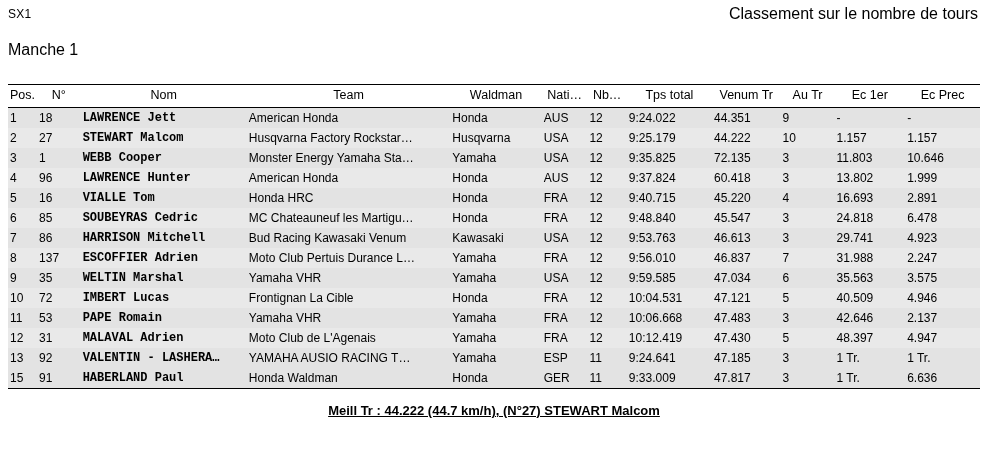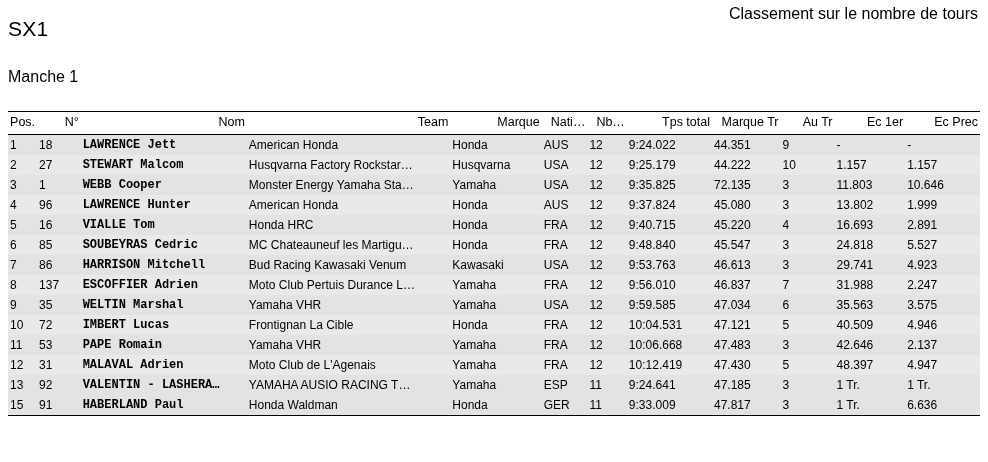--- a/index.html
+++ b/index.html
@@ -23,49 +23,48 @@
     padding: 0 8px;
   }
   
   .header-row {
     display: flex;
     align-items: flex-start;
     justify-content: space-between;
     padding-top: 4px;
   }
   .title-main {
-    font-size: 21px;
+    font-size: 12px;
     line-height: 20px;
     letter-spacing: 0.2px;
-    margin-top: 15px;
   }
   .title-right {
     font-size: 16px;
     line-height: 20px;
     text-align: left;
     padding-right: 2px;
   }
   .subtitle {
     font-size: 16px;
     line-height: 20px;
-    margin-top: 28px;
+    margin-top: 16px;
   }
   
   .table-wrap {
     margin-top: 24px;
   }
   table.results {
     border-collapse: collapse;
     width: 972px;
     table-layout: fixed;
     font-size: 12px;
   }
   table.results thead th {
     font-weight: normal;
-    text-align: right;
+    text-align: center;
     font-size: 12.5px;
     padding: 3px 2px 5px 2px;
     border-top: 1px solid #000;
     border-bottom: 1px solid #000;
     vertical-align: bottom;
     white-space: nowrap;
     overflow: hidden;
   }
   table.results thead th.bold {
     font-weight: normal;
@@ -145,25 +144,25 @@
         <col class="autr-col">
         <col class="ec1-col">
         <col class="ecp-col">
       </colgroup>
       <thead>
         <tr>
           <th>Pos.</th>
           <th>N°</th>
           <th>Nom</th>
           <th>Team</th>
-          <th>Marque</th>
+          <th>Waldman</th>
           <th>Nati…</th>
           <th>Nb…</th>
           <th class="bold">Tps total</th>
-          <th>Marque Tr</th>
+          <th>Venum Tr</th>
           <th>Au Tr</th>
           <th>Ec 1er</th>
           <th>Ec Prec</th>
         </tr>
       </thead>
       <tbody>
         <tr>
           <td>1</td>
           <td>18</td>
           <td class="name">LAWRENCE Jett</td>
@@ -207,21 +206,21 @@
         </tr>
         <tr class="alt">
           <td>4</td>
           <td>96</td>
           <td class="name">LAWRENCE Hunter</td>
           <td>American Honda</td>
           <td>Honda</td>
           <td>AUS</td>
           <td>12</td>
           <td>9:37.824</td>
-          <td>45.080</td>
+          <td>60.418</td>
           <td>3</td>
           <td>13.802</td>
           <td>1.999</td>
         </tr>
         <tr>
           <td>5</td>
           <td>16</td>
           <td class="name">VIALLE Tom</td>
           <td>Honda HRC</td>
           <td>Honda</td>
@@ -238,21 +237,21 @@
           <td>85</td>
           <td class="name">SOUBEYRAS Cedric</td>
           <td>MC Chateauneuf les Martigu…</td>
           <td>Honda</td>
           <td>FRA</td>
           <td>12</td>
           <td>9:48.840</td>
           <td>45.547</td>
           <td>3</td>
           <td>24.818</td>
-          <td>5.527</td>
+          <td>6.478</td>
         </tr>
         <tr>
           <td>7</td>
           <td>86</td>
           <td class="name">HARRISON Mitchell</td>
           <td>Bud Racing Kawasaki Venum</td>
           <td>Kawasaki</td>
           <td>USA</td>
           <td>12</td>
           <td>9:53.763</td>
@@ -357,14 +356,17 @@
           <td>47.817</td>
           <td>3</td>
           <td>1 Tr.</td>
           <td>6.636</td>
         </tr>
       </tbody>
     </table>
     <div class="table-bottom-rule"></div>
   </div>
 
+  <div class="footer">
+    <span>Meill Tr : 44.222 (44.7 km/h), (N°27) STEWART Malcom</span>
+  </div>
 
 </div>
 
 </body></html>

